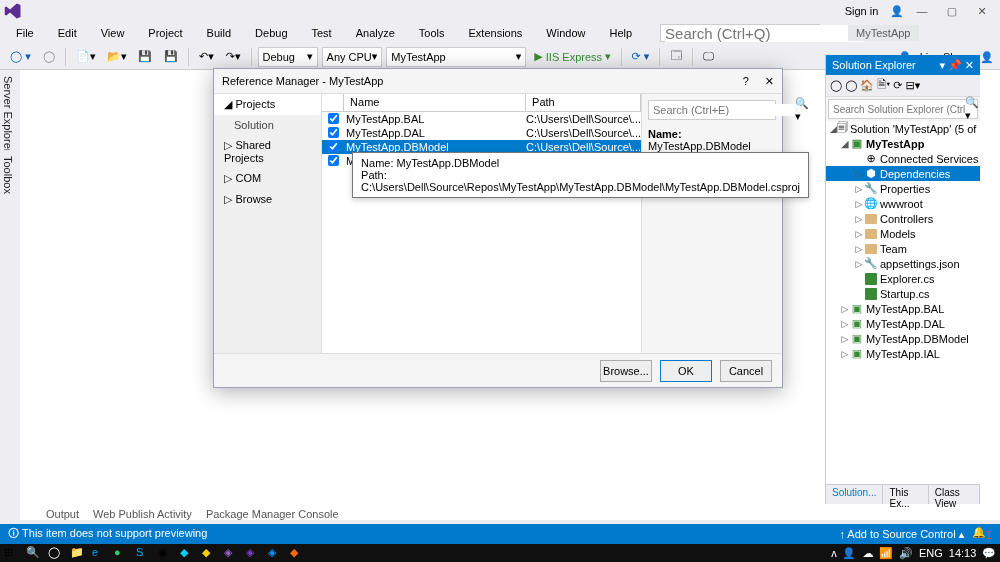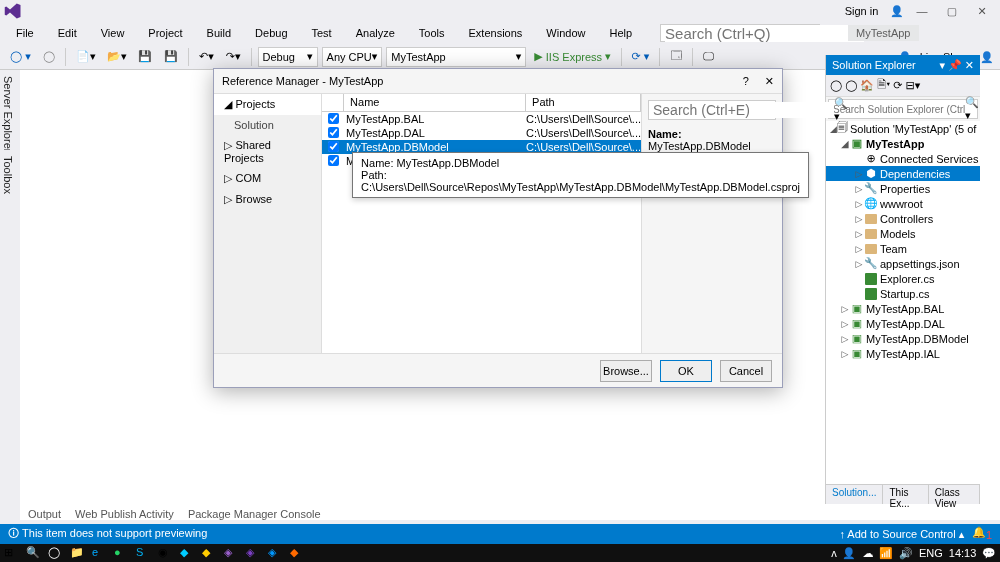--- a/index.html
+++ b/index.html
@@ -62,28 +62,28 @@
 .dialog-center { flex: 1; background: #fff; border-left: 1px solid #ddd; border-right: 1px solid #ddd; position: relative; }
 .dialog-center .cols { display: flex; height: 18px; border-bottom: 1px solid #ccc; }
 .dialog-center .cols .col { padding: 2px 6px; border-right: 1px solid #ccc; }
 .dialog-center .row { display: flex; height: 14px; align-items: center; }
 .dialog-center .row .chk { width: 22px; text-align: center; }
 .dialog-center .row .name { width: 182px; padding-left: 2px; }
 .dialog-center .row .path { flex: 1; white-space: nowrap; overflow: hidden; }
 .dialog-center .row.selected { background: #007acc; color: #fff; }
 .dialog-right { width: 140px; padding: 6px; background: #f5f5f5; }
 .dialog-right .search { border: 1px solid #ccc; background: #fff; height: 20px; display: flex; align-items: center; padding: 0 4px; margin-bottom: 8px; }
-.dialog-right .search input { border: none; outline: none; flex: 1; font-size: 14px; color: #888; }
+.dialog-right .search input { border: none; outline: none; flex: 1; font-size: 11px; color: #888; }
 .dialog-footer { height: 34px; display: flex; justify-content: flex-end; align-items: center; gap: 8px; padding: 0 10px; border-top: 1px solid #ddd; }
 .dialog-footer button { width: 52px; height: 22px; border: 1px solid #ababab; background: #eee; font-size: 11px; }
 .dialog-footer button.primary { border: 1px solid #007acc; }
 .tooltip { position: absolute; left: 30px; top: 58px; border: 1px solid #767676; background: #fff; padding: 4px 8px; font-size: 10.5px; box-shadow: 0 2px 6px rgba(0,0,0,.2); }
 
 
-.output-tabs { position: absolute; left: 20px; bottom: 38px; display: flex; gap: 14px; padding: 4px 8px; color: #555; }
+.output-tabs { position: absolute; left: 38px; bottom: 38px; display: flex; gap: 14px; padding: 4px 8px; color: #555; }
 .status-bar { position: absolute; left: 0; right: 0; bottom: 18px; height: 20px; background: #007acc; color: #fff; display: flex; align-items: center; padding: 0 8px; justify-content: space-between; }
 .status-bar .right { display: flex; align-items: center; gap: 8px; }
 
 
 .taskbar { position: absolute; left: 0; right: 0; bottom: 0; height: 18px; background: #101010; display: flex; align-items: center; padding: 0 4px; gap: 8px; }
 .taskbar .task-ico { width: 14px; height: 14px; }
 .taskbar .right { position: absolute; right: 4px; display: flex; align-items: center; gap: 6px; color: #fff; font-size: 10px; }
 
 .ico-folder { width: 12px; height: 10px; background: #dcb67a; border-radius: 1px; }
 .ico-cs { width: 12px; height: 12px; background: #388a34; border-radius: 1px; }

